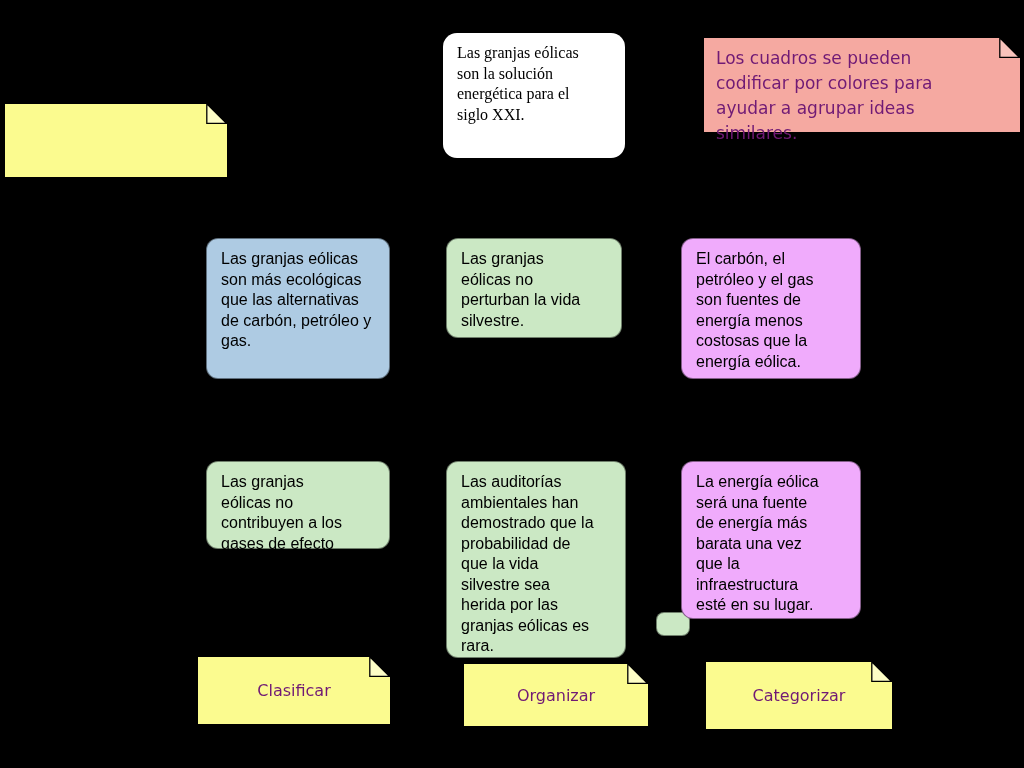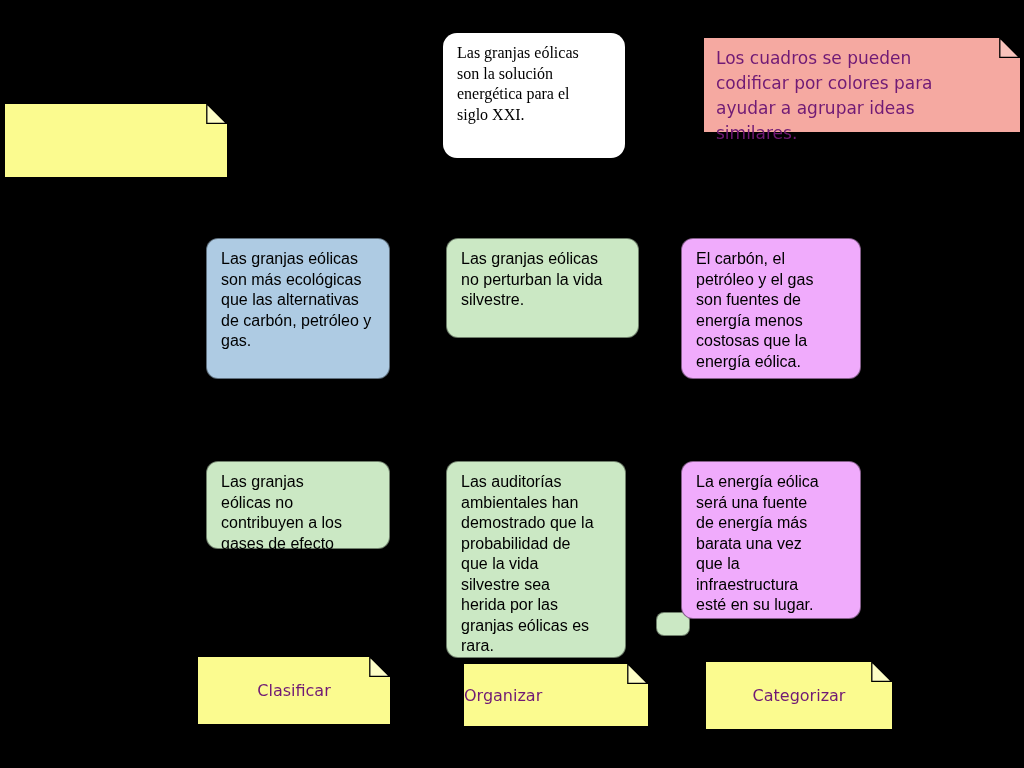--- a/index.html
+++ b/index.html
@@ -24,21 +24,21 @@
     padding: 10px 14px;
     z-index: 1;
   }
   .card-white  { background: #ffffff; border: none; border-radius: 14px; }
   .card-blue   { background: #aecbe3; }
   .card-green  { background: #cbe8c4; }
   .card-purple { background: #f0abfc; }
 
   .c-thesis   { left: 443px; top: 33px;  width: 182px; height: 125px; padding-right: 30px; font-family: Liberation Serif, serif; }
   .c-eco      { left: 206px; top: 238px; width: 184px; height: 141px; }
-  .c-wild     { left: 446px; top: 238px; width: 193px; height: 100px; padding-right: 28px; }
+  .c-wild     { left: 446px; top: 238px; width: 176px; height: 100px; padding-right: 28px; }
   .c-cost     { left: 681px; top: 238px; width: 180px; height: 141px; padding-right: 26px; }
   .c-green2   { left: 206px; top: 461px; width: 184px; height: 88px; padding-right: 34px; }
   .c-audit    { left: 446px; top: 461px; width: 180px; height: 197px; padding-right: 28px; }
   .c-infra    { left: 681px; top: 461px; width: 180px; height: 158px; padding-right: 36px; }
 
   .chip {
     position: absolute;
     left: 656px; top: 612px; width: 34px; height: 24px;
     background: #cbe8c4;
     border: 1.5px solid rgba(0,0,0,0.45);
@@ -62,21 +62,21 @@
   .note-pink { background: #f5a9a1; }
   .fold { position: absolute; top: -1px; right: -1px; }
   .fold .notch { fill: #000; }
   .fold .flap  { fill: #fdfdc6; stroke: #000; stroke-width: 1.3; }
   .note-pink .fold .flap { fill: #f9c3bc; }
 
   .n-title { left: 4px;  top: 103px; width: 224px; height: 75px; padding-left: 22px; font-size: 17px; }
   .n-hint  { left: 703px; top: 37px; width: 318px; height: 96px;
              padding: 8px 44px 8px 12px; font-size: 17px; line-height: 25px; align-items: flex-start; }
   .n-clasificar  { left: 197px; top: 656px; width: 194px; height: 69px; justify-content: center; font-size: 16px; }
-  .n-organizar   { left: 463px; top: 663px; width: 186px; height: 64px; justify-content: flex-start; font-size: 16px; }
+  .n-organizar   { left: 463px; top: 663px; width: 186px; height: 64px; justify-content: center; font-size: 16px; }
   .n-categorizar { left: 705px; top: 661px; width: 188px; height: 69px; justify-content: center; font-size: 16px; text-align: right; }
 </style>
 </head>
 <body>
 
 <div class="canvas">
 
   <div class="note n-title">
     <svg class="fold" width="22" height="22" viewBox="0 0 22 22">
       <path class="notch" d="M0 0 L22 0 L22 22 Z"></path>

